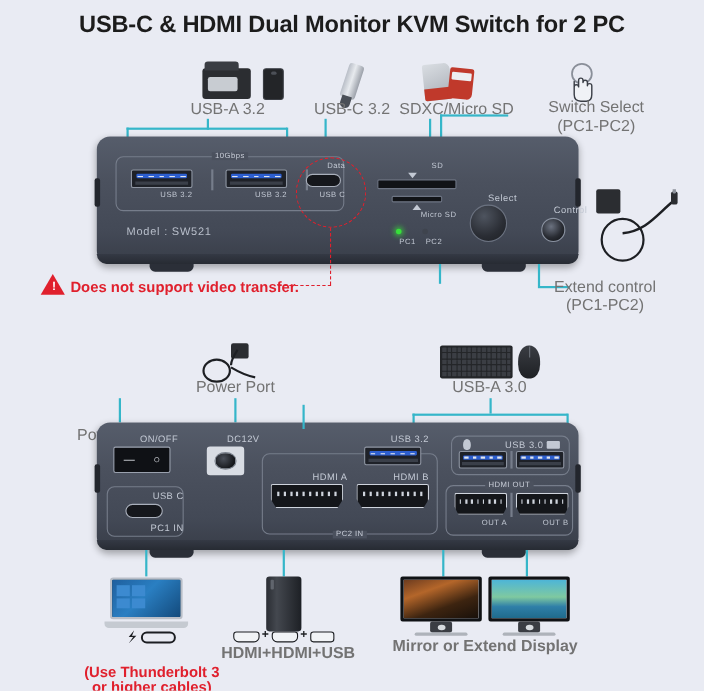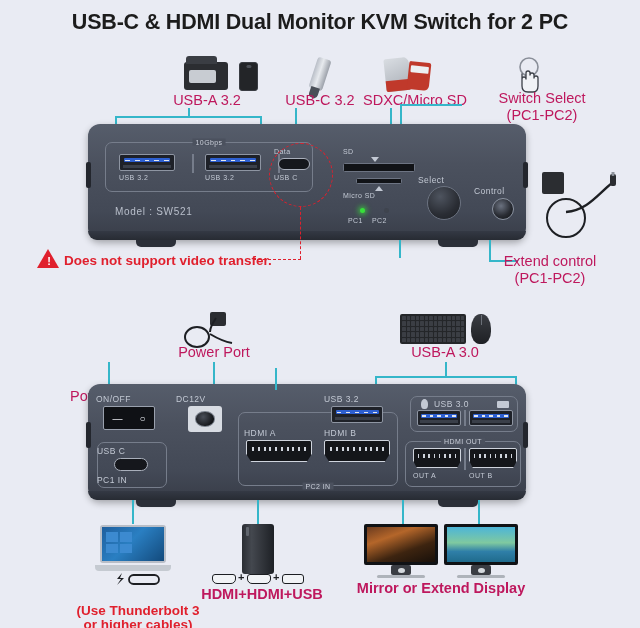--- a/index.html
+++ b/index.html
@@ -18,21 +18,21 @@
     text-align: center;
     font-size: 21.5px; font-weight: bold; color: #1c1c1c;
     letter-spacing: -0.2px;
   }
 
   
   .abs { position: absolute; }
 
   
   .cap {
-    position: absolute; text-align: center; color: #be185d;
+    position: absolute; text-align: center; color: #737373;
     font-size: 14.5px; line-height: 16px; white-space: nowrap;
   }
   .cap.red { color: #e0202d; font-weight: bold; }
   .cap.bold { font-weight: bold; }
 
   
   .tl { position: absolute; background: #35b6c9; }
   .tl.v { width: 1.6px; }
   .tl.h { height: 1.6px; }
 
@@ -109,21 +109,21 @@
   }
   .hdmi .pins{
     position:absolute; left:8%; right:8%; top:30%; height:22%;
     display:flex; justify-content:space-between;
   }
   .hdmi .pins i{ width:4%; height:100%; background:#cfd4dd;}
 
   
   .pl {
     position:absolute; color:#c3c9d4; font-size:7px;
-    letter-spacing:.45px; white-space:nowrap; text-align:left;
+    letter-spacing:.45px; white-space:nowrap; text-align:right;
     font-family:"Liberation Sans", sans-serif;
   }
   .pl.md { font-size:8.5px; }
 
   
   .model{
     position:absolute; color:#b9bfcb; font-size:10px; letter-spacing:.7px;
   }
 
   

